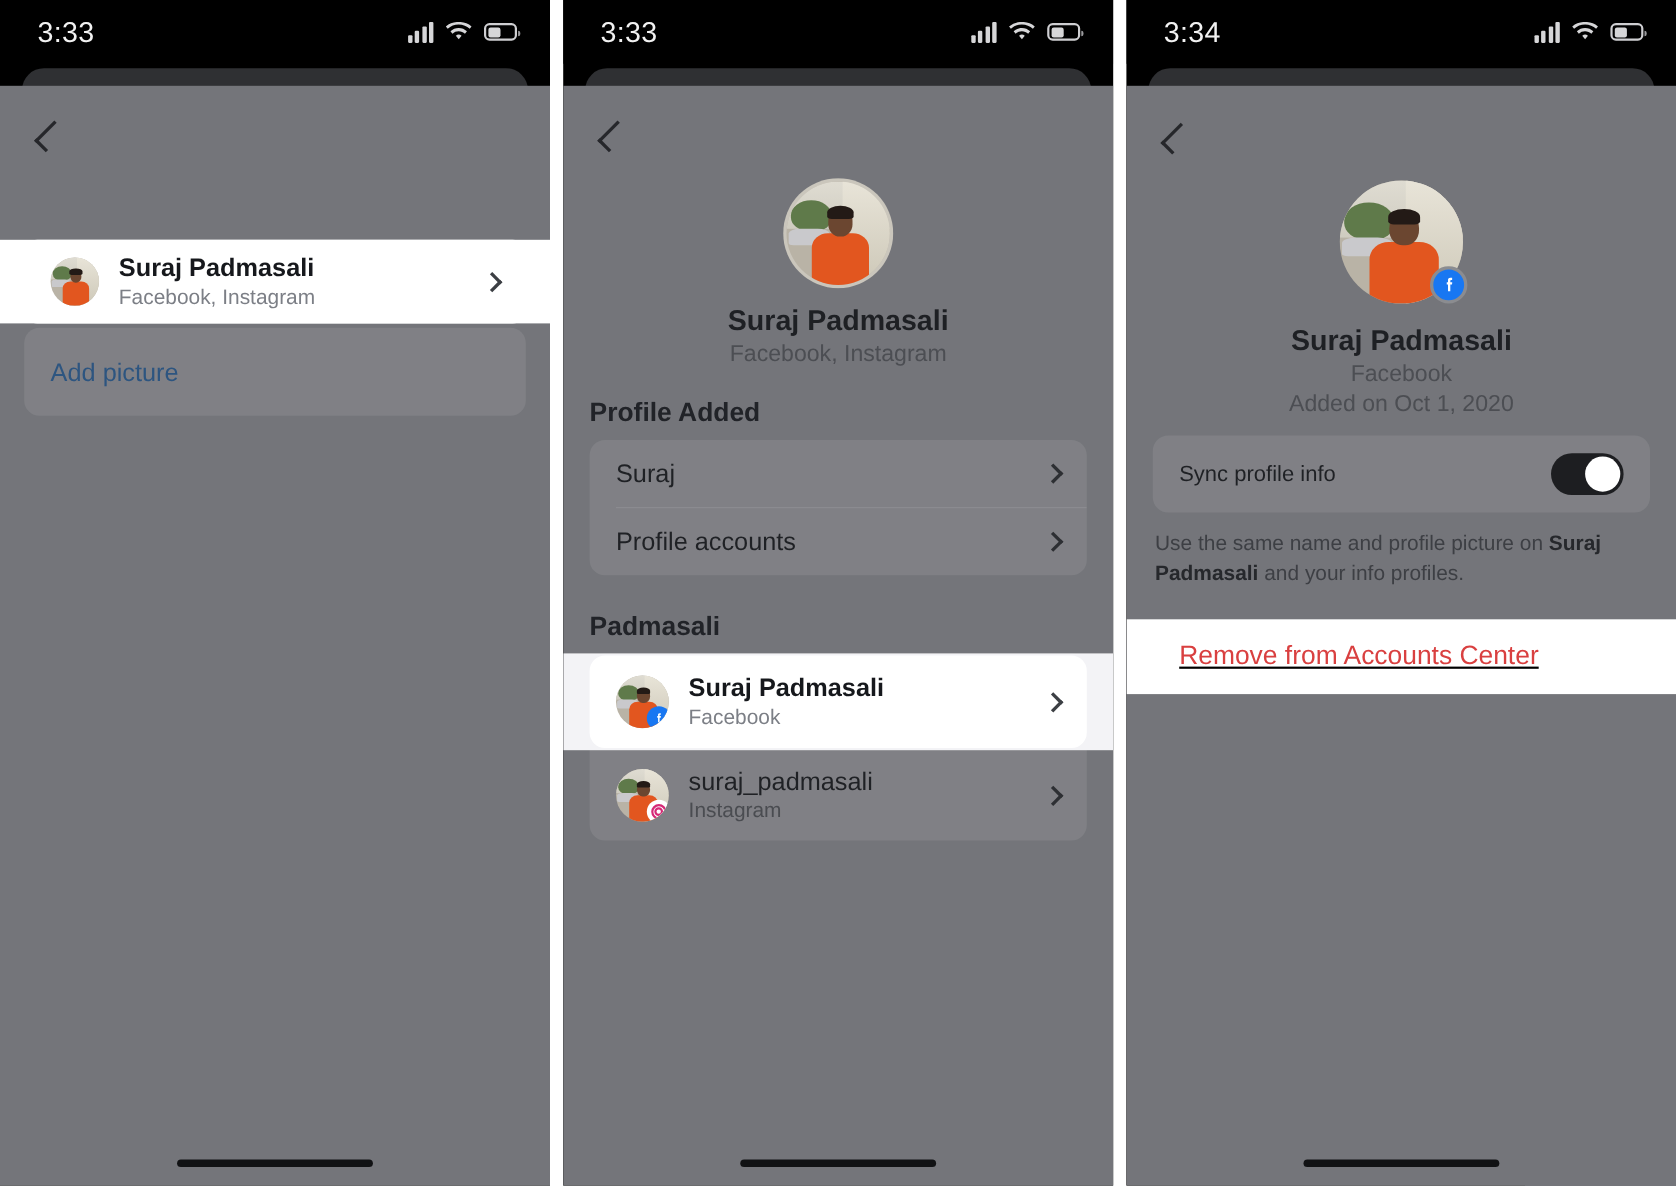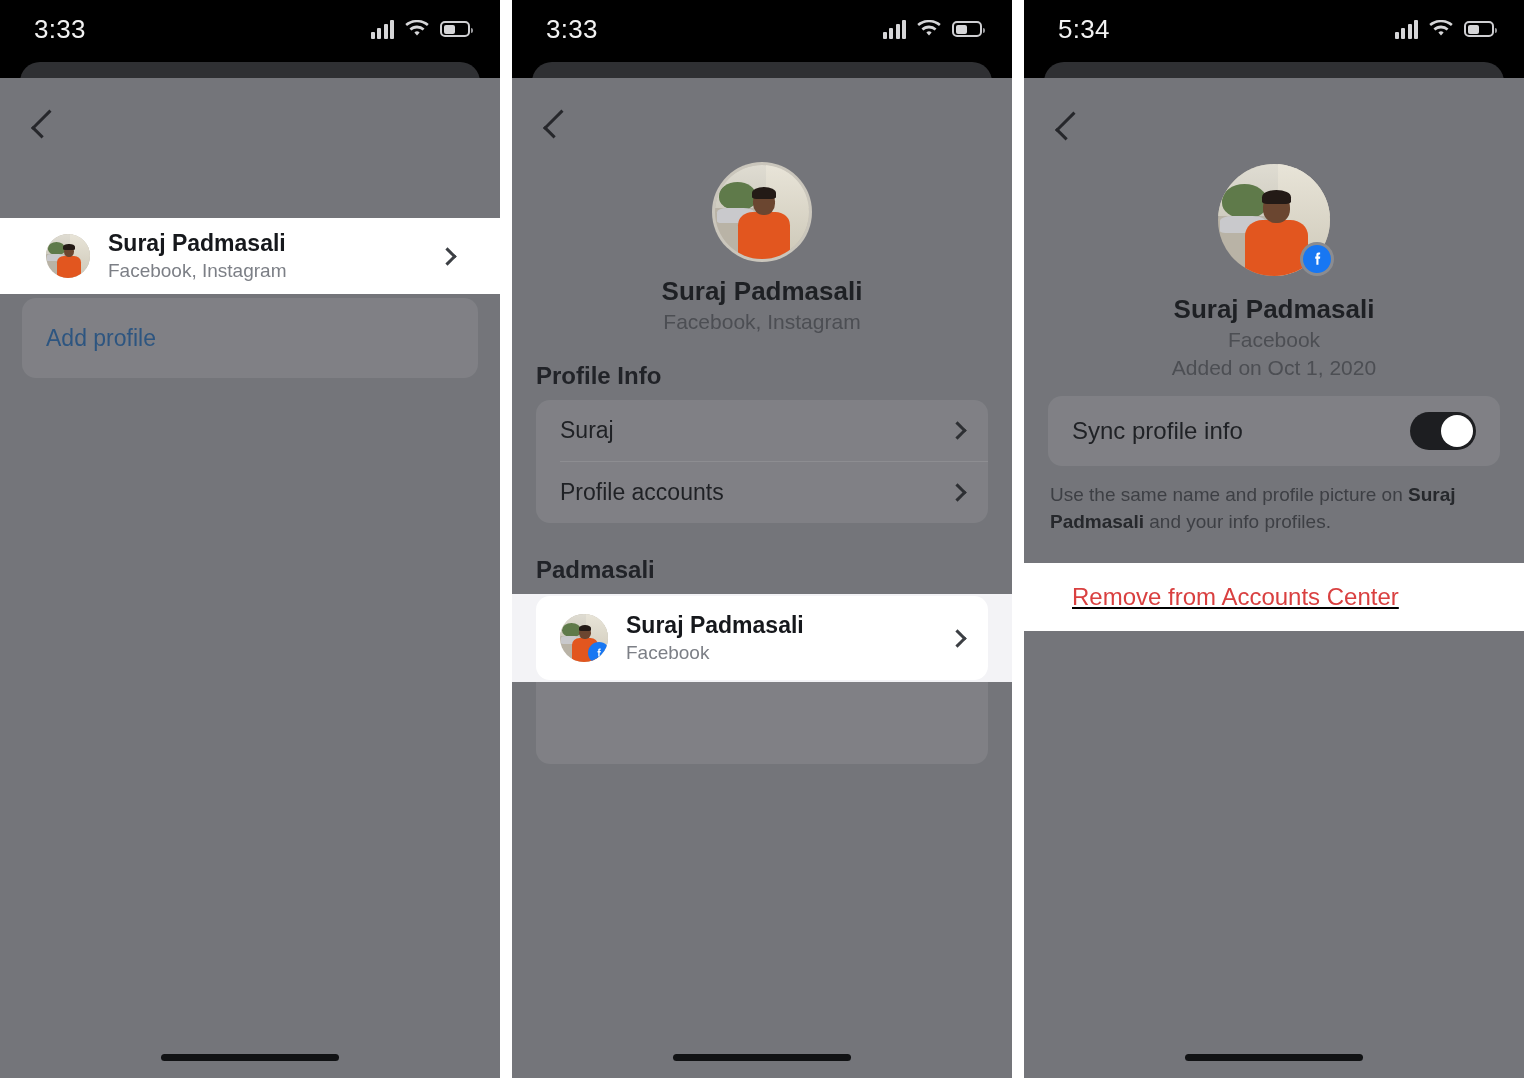--- a/index.html
+++ b/index.html
@@ -321,21 +321,21 @@
         </span>
         <span style="flex:1">
           <span style="display:block;font-size:23px;font-weight:bold;color:#16181c;">Suraj Padmasali</span>
           <span style="display:block;font-size:19px;color:#7c7f86;margin-top:3px;">Facebook, Instagram</span>
         </span>
         <span class="chev-r"></span>
       </div>
 
       <div class="card" style="position:absolute;top:220px;left:22px;right:22px;height:80px;">
         <div class="row" style="height:80px">
-          <span class="link-text">Add profile</span>
+          <span class="link-text">Add picture</span>
         </div>
       </div>
 
       <div class="home-ind"></div>
     </div>
   </div>
 
   <div class="phone">
 
     <div class="statusbar">
@@ -374,21 +374,21 @@
           <span class="ph-car"></span>
             <span class="ph-body"></span>
             <span class="ph-head"></span>
             <span class="ph-hair"></span>
         </span>
       </div>
 
       <div class="prof-name" style="top:198px">Suraj Padmasali</div>
       <div class="prof-sub" style="top:232px">Facebook, Instagram</div>
 
-      <div class="section-head" style="top:284px">Profile Info</div>
+      <div class="section-head" style="top:284px">Profile Added</div>
 
       <div class="card" style="position:absolute;top:322px;left:24px;right:24px;">
         <div class="row" style="height:61px">
           <span class="row-title" style="flex:1">Suraj</span>
           <span class="chev-r dim"></span>
         </div>
         <div class="divider"></div>
         <div class="row" style="height:61px">
           <span class="row-title" style="flex:1">Profile accounts</span>
           <span class="chev-r dim"></span>
@@ -415,29 +415,48 @@
               </svg>
           </span>
         </span>
         <span style="flex:1">
           <span style="display:block;font-size:23px;font-weight:bold;color:#16181c;">Suraj Padmasali</span>
           <span style="display:block;font-size:19px;color:#7c7f86;margin-top:3px;">Facebook</span>
         </span>
         <span class="chev-r"></span>
       </div>
 
+      <div class="row" style="position:absolute;top:604px;left:24px;right:24px;height:82px;z-index:5;">
+        <span class="avatar" style="width:48px;height:48px;margin-right:18px;">
+          <span class="ph-sky"></span>
+            <span class="ph-wall"></span>
+            <span class="ph-tree"></span>
+          <span class="ph-car"></span>
+            <span class="ph-body"></span>
+            <span class="ph-head"></span>
+            <span class="ph-hair"></span>
+          <span class="badge ig-badge" style="width:22px;height:22px;right:-2px;bottom:-2px;">
+            <span class="ig-sq" style="width:14px;height:14px;"></span>
+          </span>
+        </span>
+        <span style="flex:1">
+          <span class="row-title" style="display:block;font-weight:500;">suraj_padmasali</span>
+          <span class="row-sub" style="display:block;">Instagram</span>
+        </span>
+        <span class="chev-r dim"></span>
+      </div>
 
       <div class="home-ind"></div>
     </div>
   </div>
 
   <div class="phone">
 
     <div class="statusbar">
-      <span class="sb-time">5:34</span>
+      <span class="sb-time">3:34</span>
       <span class="sb-icons">
         <span class="bars">
             <i></i>
             <i></i>
             <i></i>
             <i></i>
           </span>
         <svg class="wifi" viewBox="0 0 24 18">
           <path d="M12 15.6l2.6-3.1a3.9 3.9 0 0 0-5.2 0z" fill="#d6d6d8"></path>
           <path d="M12 8.4c2.2 0 4.2.8 5.7 2.2l1.8-2.1A11.3 11.3 0 0 0 12 5.5c-2.9 0-5.5 1.1-7.5 3l1.8 2.1A8.2 8.2 0 0 1 12 8.4z" fill="#d6d6d8"></path>
@@ -473,21 +492,21 @@
             </svg>
         </span>
       </div>
 
       <div class="prof-name" style="top:216px">Suraj Padmasali</div>
       <div class="prof-sub" style="top:250px">Facebook</div>
       <div class="prof-sub" style="top:278px">Added on Oct 1, 2020</div>
 
       <div class="card" style="position:absolute;top:318px;left:24px;right:24px;height:70px;">
         <div class="row" style="height:70px">
-          <span class="row-title" style="flex:1;font-size:24px;">Sync profile info</span>
+          <span class="row-title" style="flex:1;font-size:20px;">Sync profile info</span>
           <span class="toggle">
             <span class="knob"></span>
           </span>
         </div>
       </div>
 
       <div class="helper-text" style="top:404px;left:26px;right:26px;">
         <span>Use the same name and profile picture on </span><b>Suraj Padmasali</b><span> and your info profiles.</span>
       </div>
 

